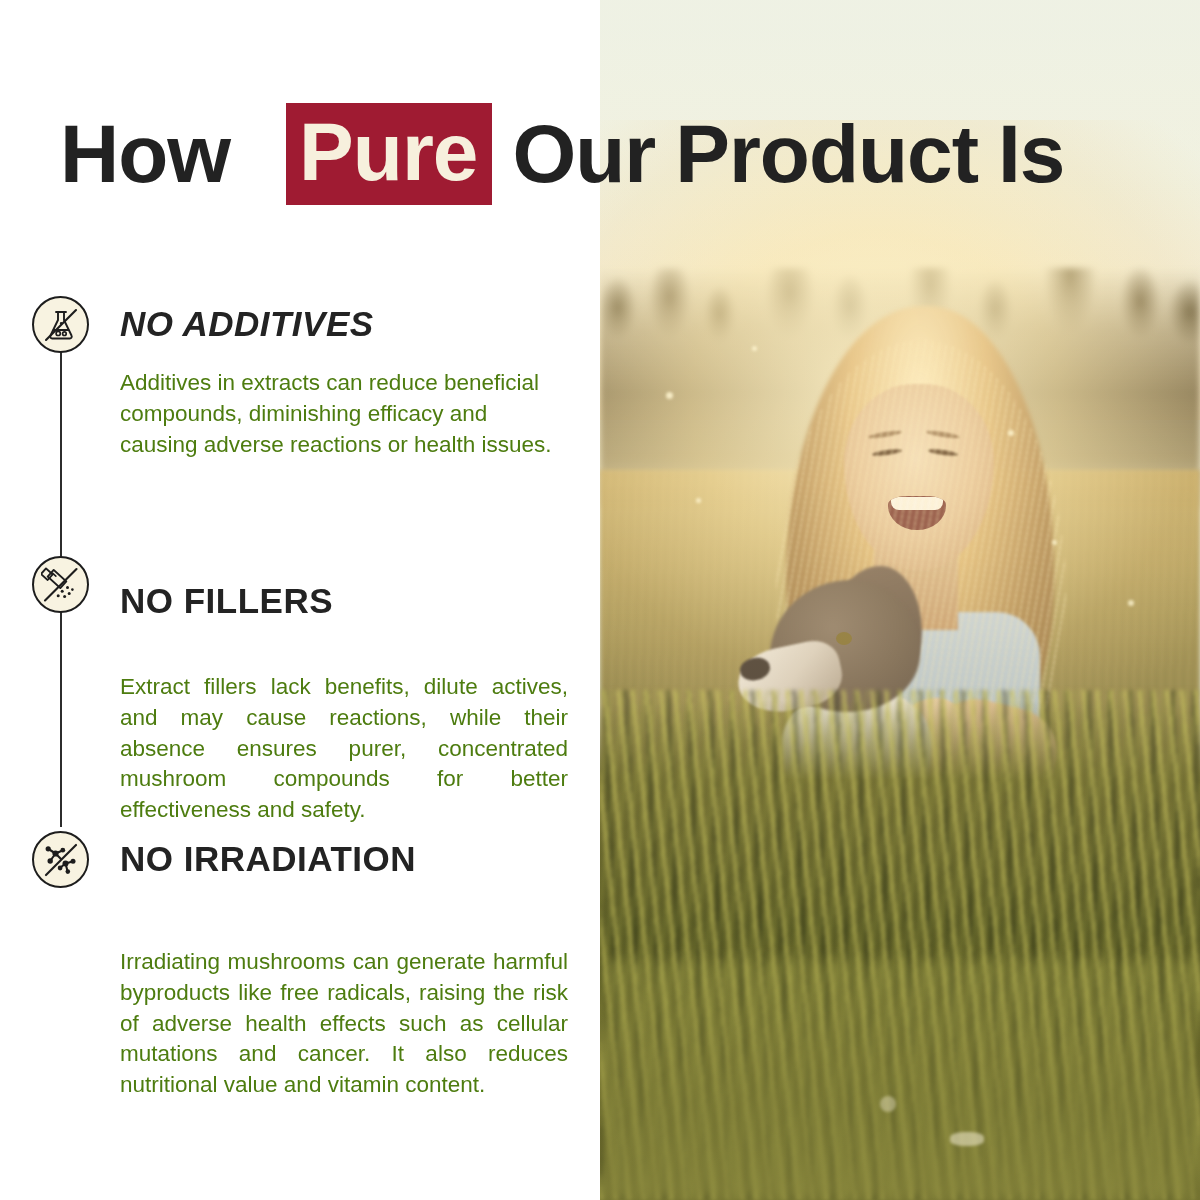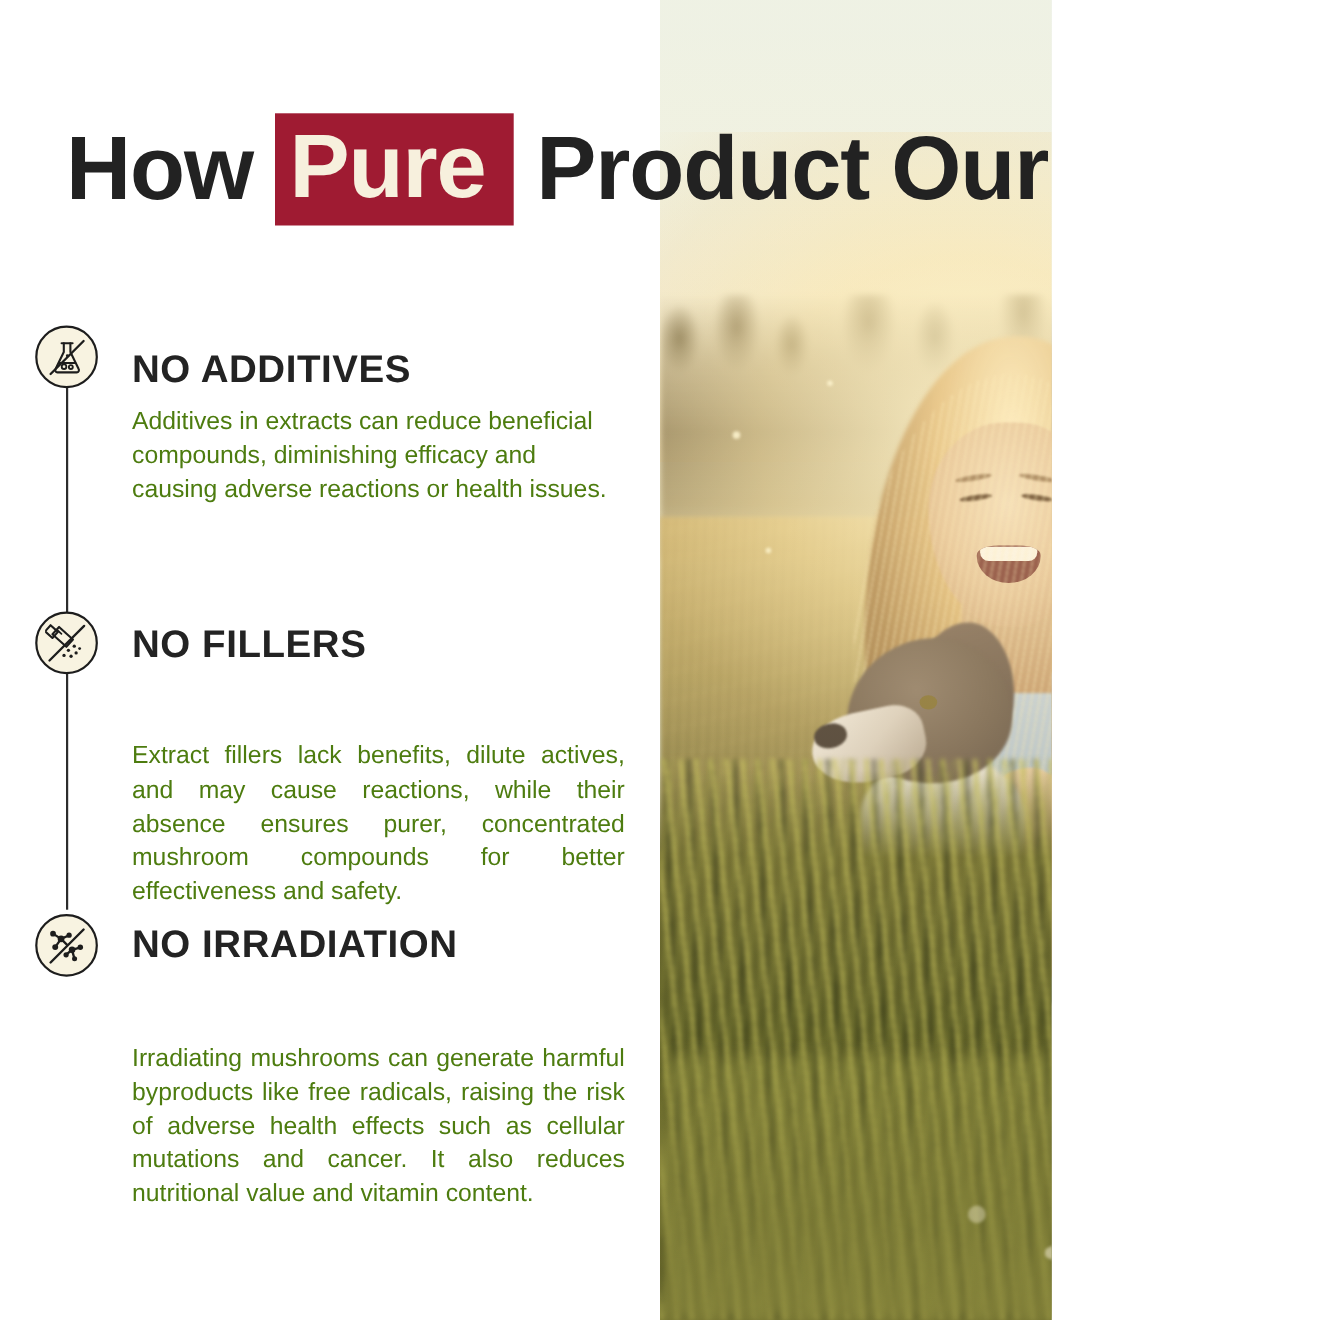--- a/index.html
+++ b/index.html
@@ -1,21 +1,21 @@
 <!DOCTYPE html>
 <html><head>
 <meta charset="utf-8">
 <style>
   html,body{margin:0;padding:0;}
   body{
     width:1200px;height:1200px;overflow:hidden;
     font-family:"Liberation Sans", sans-serif;
     background:#ffffff;
   }
-  .canvas{position:relative;width:956px;height:1200px;overflow:hidden;background:#ffffff;}
+  .canvas{position:relative;width:1200px;height:1200px;overflow:hidden;background:#ffffff;}
 
   
   .photo-panel{
     position:absolute;left:600px;top:0;width:600px;height:1200px;overflow:hidden;
     background:#e9efe7;
   }
   
   .ph-sky{position:absolute;left:0;top:0;width:600px;height:420px;
     background:linear-gradient(180deg,#eaf0e8 0%,#edf1e6 40%,#f2efdf 72%,#f3e9cf 100%);}
   
@@ -128,22 +128,22 @@
   
   .title{
     position:absolute;left:60px;top:104px;height:100px;
     display:flex;align-items:center;white-space:nowrap;
     font-size:82px;font-weight:700;letter-spacing:-1px;color:#222222;
     line-height:1;
   }
   .title .word{margin-right:20px;}
   .title .word:last-child{margin-right:0;text-align:right;}
   .title .hl{
-    background:#9f1b32;color:#f7f0dd;padding:8px 26px 12px 13px;margin-right:20px;
-    display:inline-block;line-height:1;
+    background:#9f1b32;color:#f7f0dd;padding:8px 15px 12px 13px;margin-right:20px;
+    display:inline-block;line-height:1;margin-left:36px;
   }
 
   
   .features{position:absolute;left:0;top:0;width:600px;height:1200px;}
   .connector{position:absolute;left:60px;width:2px;background:#2c2c2c;}
 
   .feature{position:absolute;left:0;width:600px;}
   .f-icon{
     position:absolute;left:32px;width:57px;height:57px;border-radius:50%;
     background:#f8f3e1;border:2.5px solid #1d1d1d;box-sizing:border-box;
@@ -209,22 +209,22 @@
     <div class="ph-spark" style="left:96px;top:498px;width:5px;height:5px;"></div>
     <div class="ph-spark" style="left:350px;top:1132px;width:34px;height:14px;border-radius:40%;opacity:.75;"></div>
     <div class="ph-spark" style="left:280px;top:1096px;width:16px;height:16px;opacity:.55;"></div>
 
     <div class="ph-warm"></div>
   </div>
 
   <div class="title">
     <span class="word">How</span>
     <span class="hl">Pure</span>
+    <span class="word">Our</span>
     <span class="word">Product</span>
-    <span class="word">Our</span>
     <span class="word">Is</span>
   </div>
 
   <div class="features">
 
     <div class="connector" style="top:352px;height:205px;"></div>
     <div class="connector" style="top:612px;height:215px;"></div>
 
     <div class="feature" style="top:296px;">
       <div class="f-icon" style="top:0;">
@@ -233,21 +233,21 @@
             <path d="M15 7 h10"></path>
             <path d="M17 7 v8 L9.5 30.5 a2 2 0 0 0 1.7 3 h17.6 a2 2 0 0 0 1.7 -3 L23 15 V7"></path>
             <path d="M12.6 25 h14.8"></path>
           </g>
           <circle cx="17.2" cy="28.4" r="2.1" fill="none" stroke="#1d1d1d" stroke-width="1.7"></circle>
           <circle cx="23.4" cy="28.7" r="1.8" fill="none" stroke="#1d1d1d" stroke-width="1.7"></circle>
           <circle cx="20.2" cy="18.4" r="1.3" fill="#1d1d1d"></circle>
           <line x1="5" y1="35" x2="35" y2="5" stroke="#1d1d1d" stroke-width="2.1" stroke-linecap="round"></line>
         </svg>
       </div>
-      <div class="f-head" style="top:22px;">NO ADDITIVES</div>
+      <div class="f-head" style="top:10px;font-style:italic;">NO ADDITIVES</div>
       <div class="f-body" style="top:72px;">Additives in extracts can reduce beneficial compounds, diminishing efficacy and causing adverse reactions or health issues.</div>
     </div>
 
     <div class="feature" style="top:556px;">
       <div class="f-icon" style="top:0;">
         <svg width="40" height="40" viewBox="0 0 40 40" aria-hidden="true">
           <g fill="none" stroke="#1d1d1d" stroke-width="1.9" stroke-linejoin="round">
             <rect x="1.5" y="5.5" width="9" height="7.5" transform="rotate(42 6 9)"></rect>
             <rect x="7.5" y="9.5" width="17" height="9" transform="rotate(42 16 14)"></rect>
           </g>
@@ -256,21 +256,21 @@
             <circle cx="26.5" cy="22.4" r="1.5"></circle>
             <circle cx="21.2" cy="26.2" r="1.5"></circle>
             <circle cx="28.2" cy="28.6" r="1.5"></circle>
             <circle cx="23.6" cy="31.6" r="1.5"></circle>
             <circle cx="17.2" cy="30.8" r="1.5"></circle>
             <circle cx="31.4" cy="24.6" r="1.3"></circle>
           </g>
           <line x1="4" y1="35.5" x2="35.5" y2="4" stroke="#1d1d1d" stroke-width="2.1" stroke-linecap="round"></line>
         </svg>
       </div>
-      <div class="f-head" style="top:12px;">NO FILLERS</div>
+      <div class="f-head" style="top:27px;">NO FILLERS</div>
       <div class="f-body just" style="top:72px;">Extract fillers lack benefits, dilute actives, and may cause reactions, while their absence ensures purer, concentrated mushroom compounds for better effectiveness and safety.</div>
     </div>
 
     <div class="feature" style="top:831px;">
       <div class="f-icon" style="top:0;">
         <svg width="40" height="40" viewBox="0 0 40 40" aria-hidden="true">
           <g stroke="#1d1d1d" stroke-width="2.1" stroke-linecap="round">
             <line x1="14.5" y1="13.5" x2="7.5" y2="9"></line>
             <line x1="14.5" y1="13.5" x2="21.5" y2="10.5"></line>
             <line x1="14.5" y1="13.5" x2="9.5" y2="20.5"></line>

